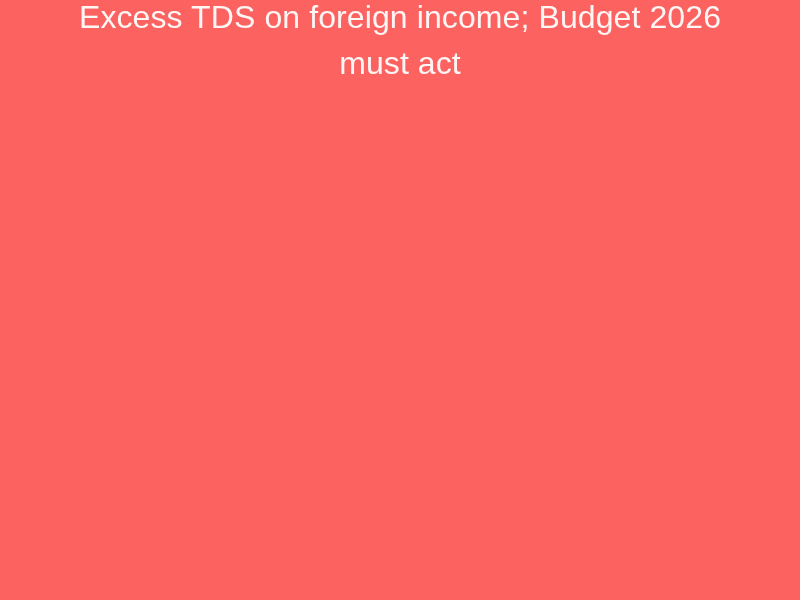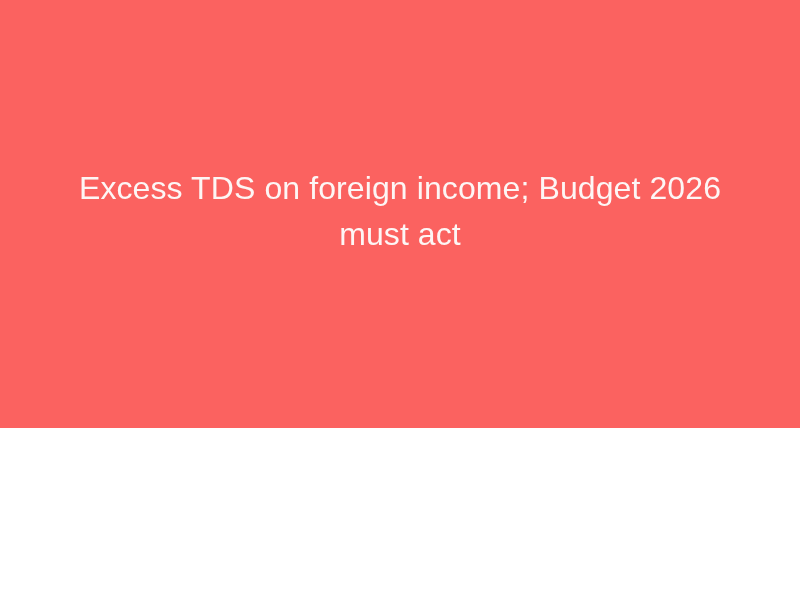--- a/index.html
+++ b/index.html
@@ -11,24 +11,24 @@
   body {
     width: 800px;
     height: 600px;
     overflow: hidden;
     font-family: "Liberation Sans", sans-serif;
   }
 
   .preview-card {
     position: relative;
     width: 800px;
-    height: 428px;
+    height: 600px;
     box-sizing: border-box;
     display: flex;
-    align-items: center;
+    align-items: flex-start;
     justify-content: center;
     background: #fb6260;
   }
 
   .headline-block {
     width: 672px;
     margin-top: -6px;
     text-align: center;
   }
 

